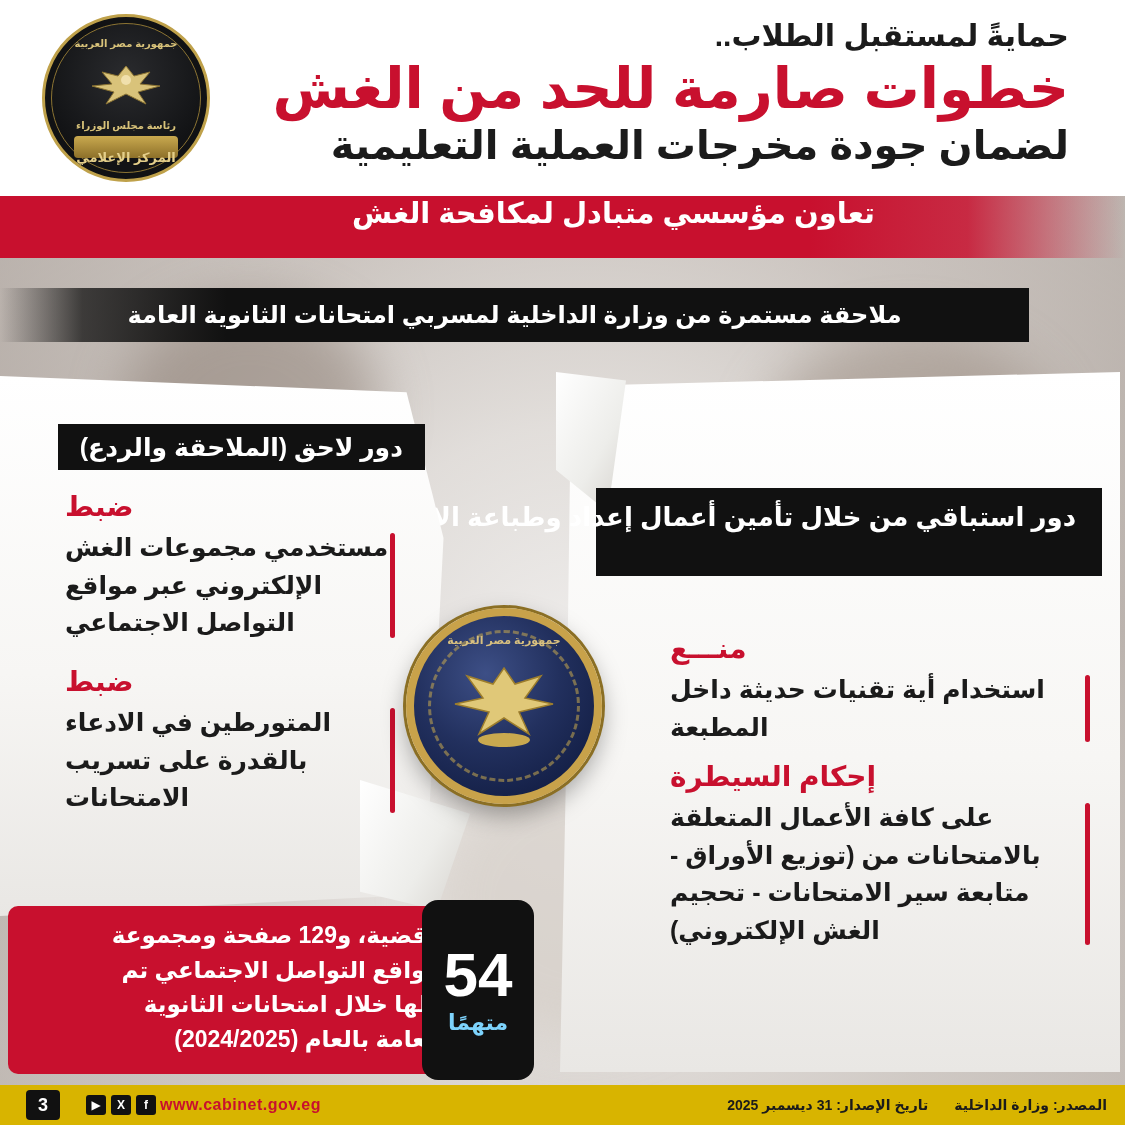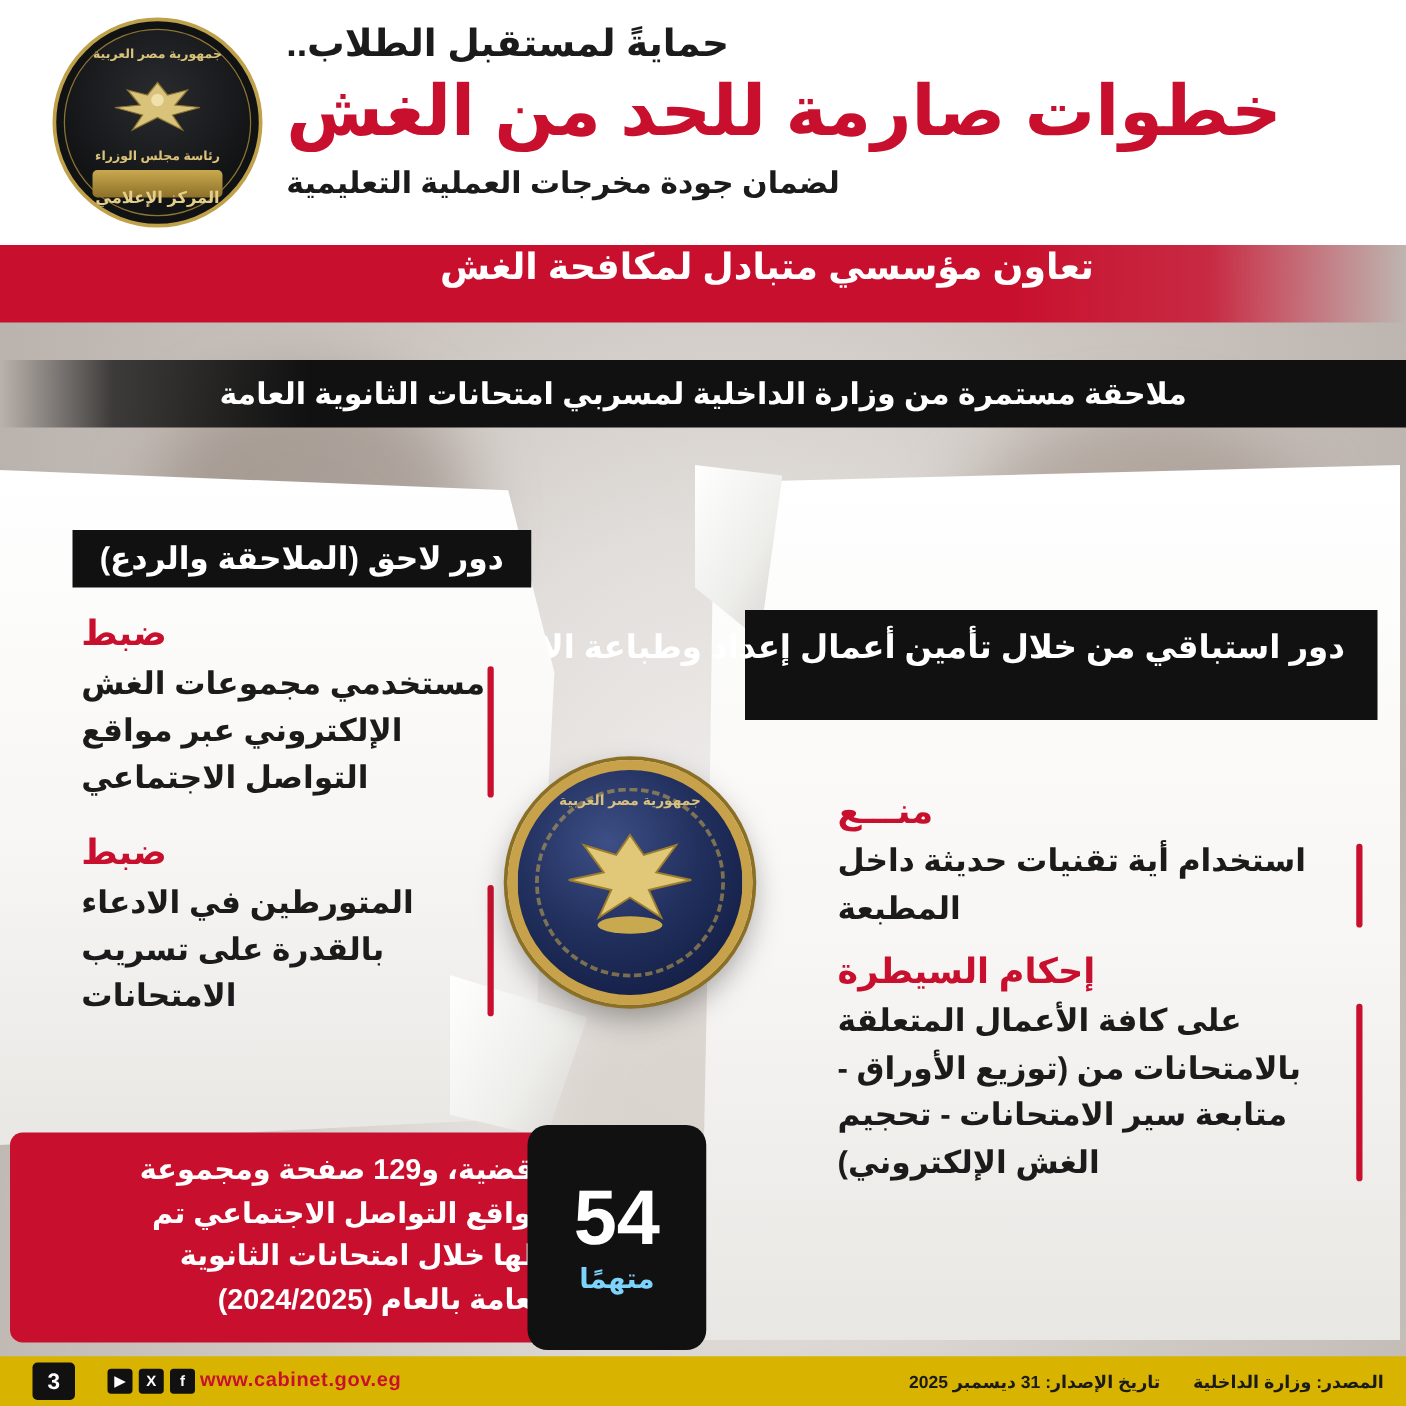--- a/index.html
+++ b/index.html
@@ -28,36 +28,36 @@
     filter: blur(26px);
     opacity: 0.55;
   }
 
   
   .header {
     position: absolute; left: 0; top: 0; width: 1125px; height: 196px;
     background: #ffffff;
   }
   .header-texts {
-    position: absolute; right: 76px; top: 6px; width: 820px;
-    text-align: left;
+    position: absolute; right: 56px; top: 6px; width: 820px;
+    text-align: right;
   }
   .kicker {
     font-size: 30px; font-weight: bold; color: #1b1b1b;
     letter-spacing: 0px; line-height: 1.3;
     padding-top: 10px;
   }
   .headline {
     font-size: 56px; font-weight: bold; color: #c8102e;
     line-height: 1.15; margin-top: 2px;
     white-space: nowrap;
   }
   .subhead {
-    font-size: 24px; font-weight: bold; color: #1b1b1b;
-    line-height: 1.2; margin-top: 12px;
+    font-size: 40px; font-weight: bold; color: #1b1b1b;
+    line-height: 1.2; margin-top: 0;
   }
 
   
   .emblem {
     position: absolute; left: 42px; top: 14px; width: 168px; height: 168px;
   }
   .emblem-circle {
     position: absolute; inset: 0;
     border-radius: 50%;
     background: #111214;
@@ -92,21 +92,21 @@
     background: linear-gradient(90deg, #c8102e 0%, #c8102e 72%, rgba(200,16,46,0.85) 86%, rgba(200,16,46,0.0) 100%);
     display: flex; align-items: flex-start; justify-content: flex-start;
   }
   .red-bar-text {
     color: #ffffff; font-size: 29px; font-weight: bold;
     padding-right: 250px; white-space: nowrap;
   }
 
   
   .black-bar {
-    position: absolute; left: 0; top: 288px; width: 1125px; height: 54px;
+    position: absolute; left: 0; top: 288px; width: 1029px; height: 54px;
     background: linear-gradient(90deg, rgba(17,17,17,0.0) 0%, rgba(17,17,17,0.75) 8%, #111 22%, #111 100%);
     display: flex; align-items: center; justify-content: center;
   }
   .black-bar-text {
     color: #ffffff; font-size: 24px; font-weight: bold;
     white-space: nowrap;
   }
 
   
   .panel {
@@ -166,21 +166,21 @@
   .stat-red {
     position: absolute; left: 8px; top: 906px; width: 520px; height: 168px;
     background: #c8102e; border-radius: 10px;
   }
   .stat-red-text {
     position: absolute; right: 20px; top: 12px; width: 400px;
     color: #fff; font-size: 23px; font-weight: bold; line-height: 1.5;
     text-align: center;
   }
   .stat-black {
-    position: absolute; left: 422px; top: 900px; width: 143px; height: 180px;
+    position: absolute; left: 422px; top: 900px; width: 112px; height: 180px;
     background: #111; border-radius: 16px;
     display: flex; flex-direction: column; align-items: center; justify-content: center;
   }
   .stat-num { color: #fff; font-size: 62px; font-weight: bold; line-height: 1; }
   .stat-unit { color: #7dd3fc; font-size: 22px; font-weight: bold; margin-top: 4px; }
 
   
   .seal {
     position: absolute; left: 406px; top: 608px; width: 196px; height: 196px;
     border-radius: 50%;

